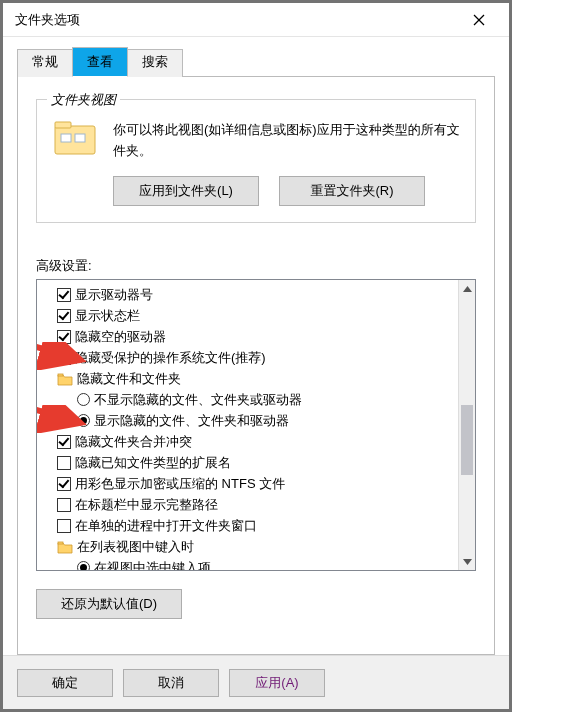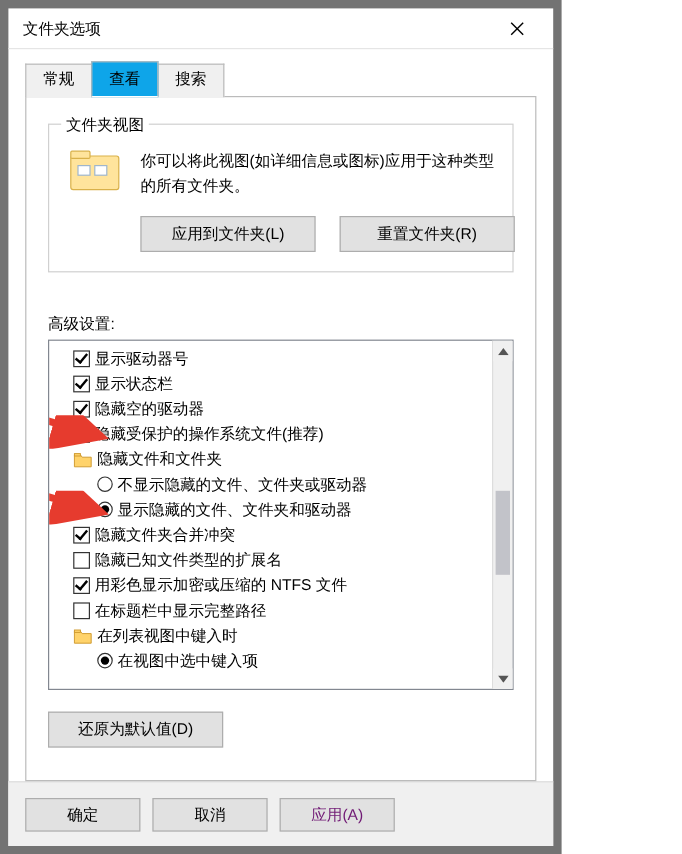--- a/index.html
+++ b/index.html
@@ -4,22 +4,22 @@
 <style>
   * { box-sizing: border-box; }
   html, body {
     margin: 0; padding: 0;
     font-family: "Microsoft YaHei", "Segoe UI", Tahoma, sans-serif;
     font-size: 12px;
     background: #fff;
     color: #000;
   }
   .window {
-    width: 468px; height: 712px;
-    border: 7px solid #737373;
+    width: 512px; height: 712px;
+    border: 3px solid #737373;
     background: #fff;
     position: relative;
     display: flex; flex-direction: column;
   }
   .titlebar {
     height: 34px;
     display: flex; align-items: center;
     padding: 0 10px 0 12px;
     border-bottom: 1px solid #e5e5e5;
   }
@@ -72,20 +72,21 @@
     padding: 14px 14px 16px 14px;
     position: relative;
     margin-top: 6px;
   }
   .group-label {
     position: absolute;
     top: -9px; left: 10px;
     background: #fff;
     padding: 0 4px;
     font-size: 13px;
+    font-style: italic;
   }
   .group-content {
     display: flex;
     gap: 14px;
     align-items: flex-end;
   }
   .folder-icon-big {
     width: 48px; height: 48px;
     flex-shrink: 0;
   }
@@ -328,20 +329,24 @@
             </div>
             <div class="item indent-1">
               <span class="chk checked"></span>
               <span>用彩色显示加密或压缩的 NTFS 文件</span>
             </div>
             <div class="item indent-1">
               <span class="chk"></span>
               <span>在标题栏中显示完整路径</span>
             </div>
             <div class="item indent-1">
+              <span class="chk"></span>
+              <span>在单独的进程中打开文件夹窗口</span>
+            </div>
+            <div class="item indent-1">
               <svg class="folder-icon-small" viewBox="0 0 16 14">
                 <path d="M1 3 h5 l1.5 2 H15 v8 H1 z" fill="#ffd36b" stroke="#cf9a2e" stroke-width="0.8"></path>
                 <rect x="1" y="2" width="5" height="2" fill="#ffd36b" stroke="#cf9a2e" stroke-width="0.8"></rect>
               </svg>
               <span>在列表视图中键入时</span>
             </div>
             <div class="item indent-2 truncated">
               <span class="rdo selected"></span>
               <span>在视图中选中键入项</span>
             </div>

